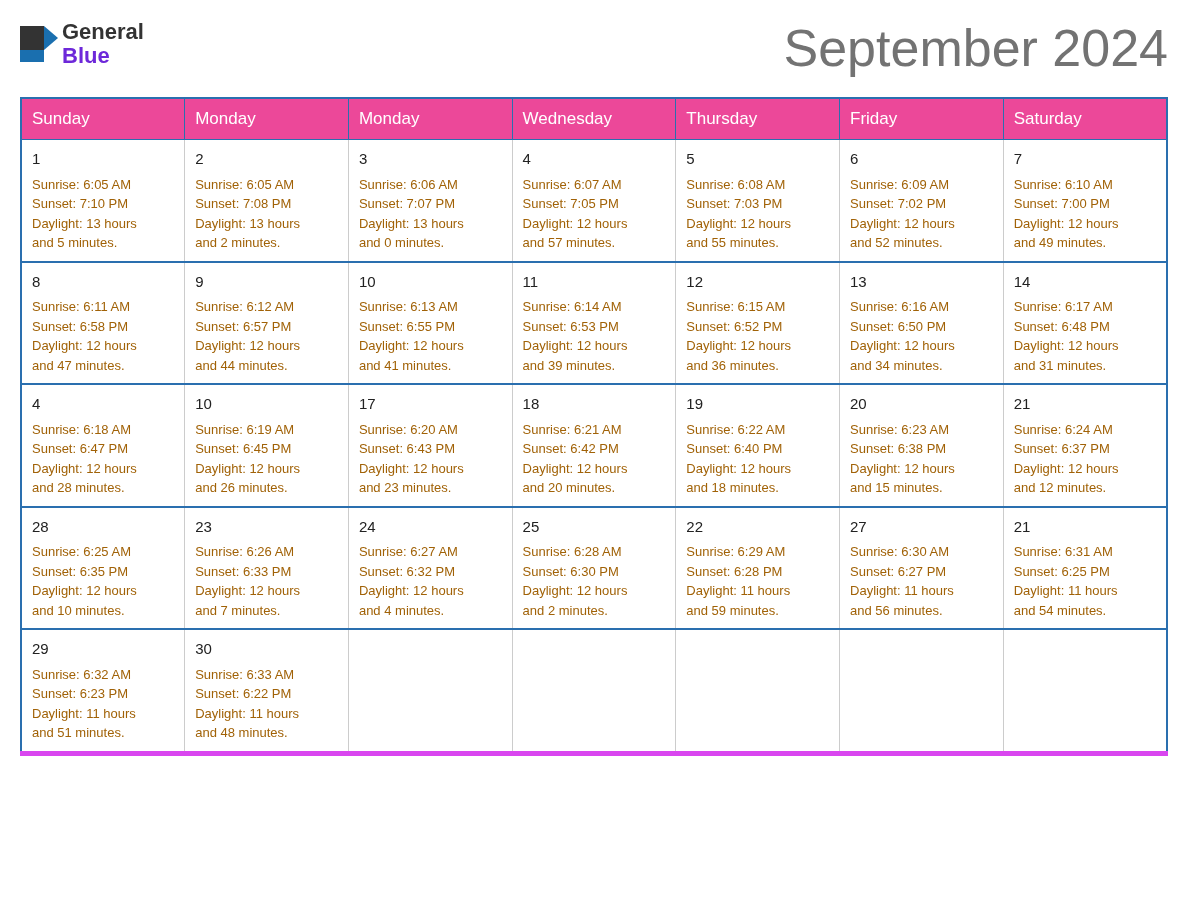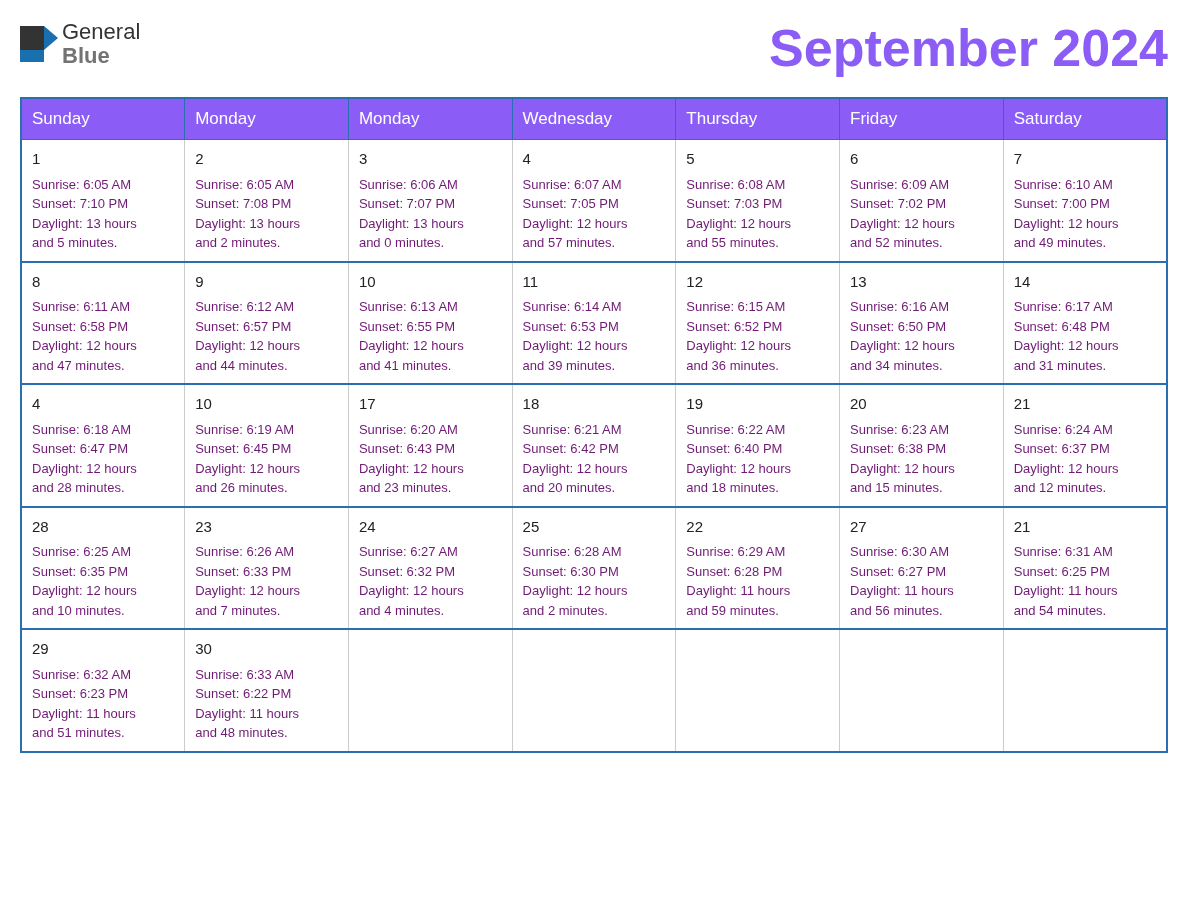--- a/index.html
+++ b/index.html
@@ -14,66 +14,66 @@
       display: flex;
       justify-content: space-between;
       align-items: flex-start;
       margin-bottom: 20px;
     }
     .title-area {
       text-align: right;
     }
     .month-title {
       font-size: 52px;
-      font-weight: bold;
-      color: #8b5cf6;
+      font-weight: normal;
+      color: #737373;
       line-height: 1.1;
     }
     .location-title {
       font-size: 22px;
       color: #444;
       margin-top: 4px;
     }
     .calendar-table {
       width: 100%;
       border-collapse: collapse;
       border: 2px solid #2a6faf;
     }
     .calendar-table th {
-      background-color: #8b5cf6;
+      background-color: #ec4899;
       color: #fff;
       padding: 10px 10px;
       font-size: 17px;
       font-weight: normal;
       text-align: left;
       border: 1px solid #2a6faf;
     }
     .calendar-table td {
       vertical-align: top;
       padding: 8px 10px;
       border: 1px solid #ccc;
       border-bottom: 2px solid #2a6faf;
       width: calc(100% / 7);
       min-height: 100px;
       font-size: 13px;
       color: #333;
       line-height: 1.5;
     }
     .calendar-table tr:last-child td {
-      border-bottom: 1px solid #d946ef;
+      border-bottom: 5px solid #d946ef;
     }
     .day-number {
       font-size: 15px;
       font-weight: normal;
       margin-bottom: 4px;
       color: #222;
     }
     .day-info {
       font-size: 13px;
-      color: #701a75;
+      color: #a16207;
     }
     .empty-cell {
       background: #fff;
     }
     .logo-container {
       display: flex;
       flex-direction: column;
       align-items: flex-start;
     }
     .logo-row {
@@ -86,22 +86,22 @@
 
 <div class="header-area">
   <div class="logo-container">
     <div class="logo-row">
       <svg width="38" height="36" viewBox="0 0 38 36">
         <rect x="0" y="0" width="24" height="24" fill="#333"></rect>
         <polygon points="24,0 38,12 24,24" fill="#1a6faf"></polygon>
         <rect x="0" y="24" width="24" height="12" fill="#1a6faf"></rect>
       </svg>
       <span style="display:flex; flex-direction:column; margin-left:4px;">
-        <span style="font-size:22px; font-weight:normal; color:#333; line-height:1.1;">General</span>
-        <span style="font-size:22px; font-weight:bold; color:#737373; line-height:1.1;">Blue</span>
+        <span style="font-size:22px; font-weight:bold; color:#333; line-height:1.1;">General</span>
+        <span style="font-size:22px; font-weight:bold; color:#6d28d9; line-height:1.1;">Blue</span>
       </span>
     </div>
   </div>
   <div class="title-area">
     <div class="month-title">September 2024</div>
   </div>
 </div>
 
 <table class="calendar-table">
   <thead>

